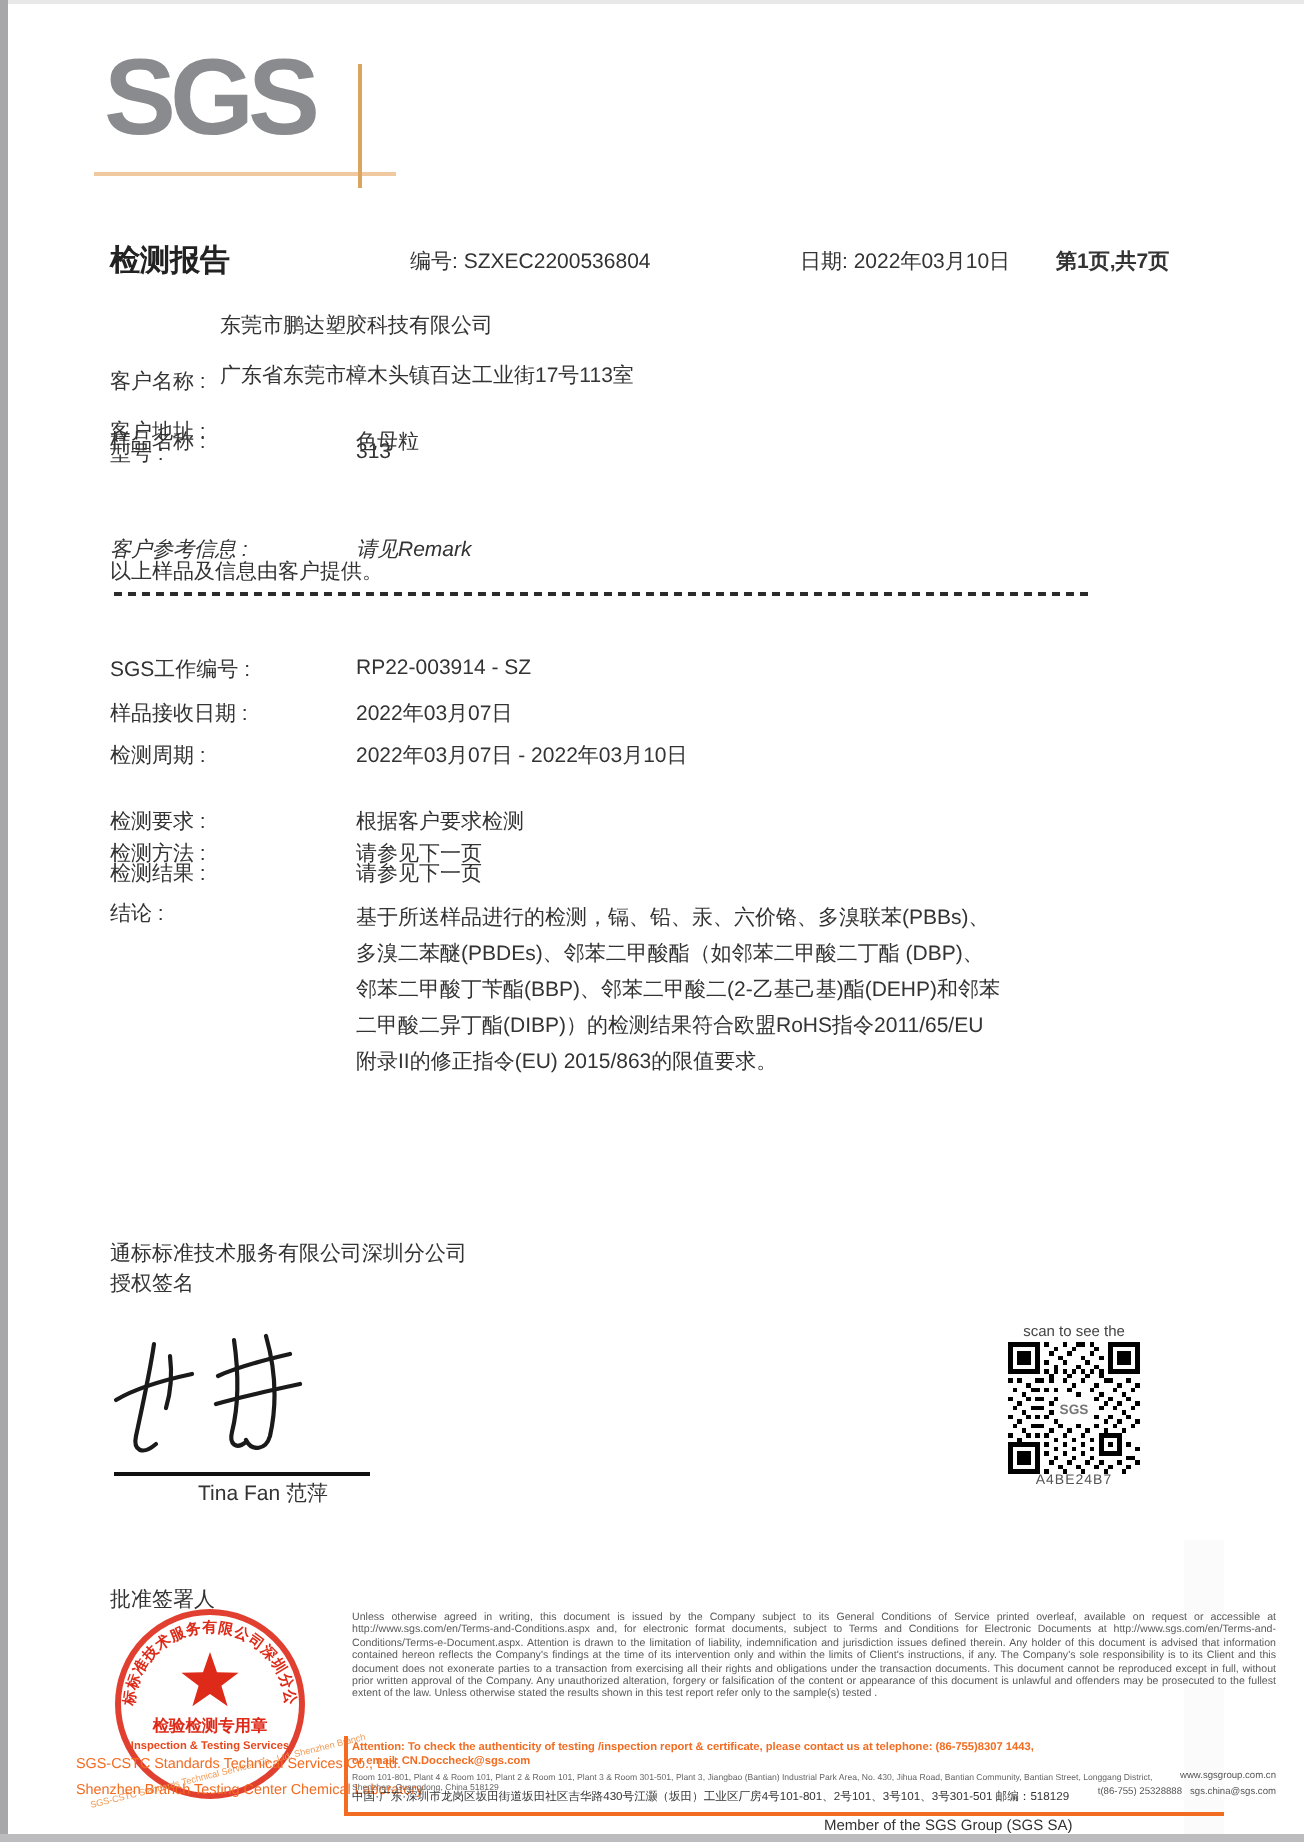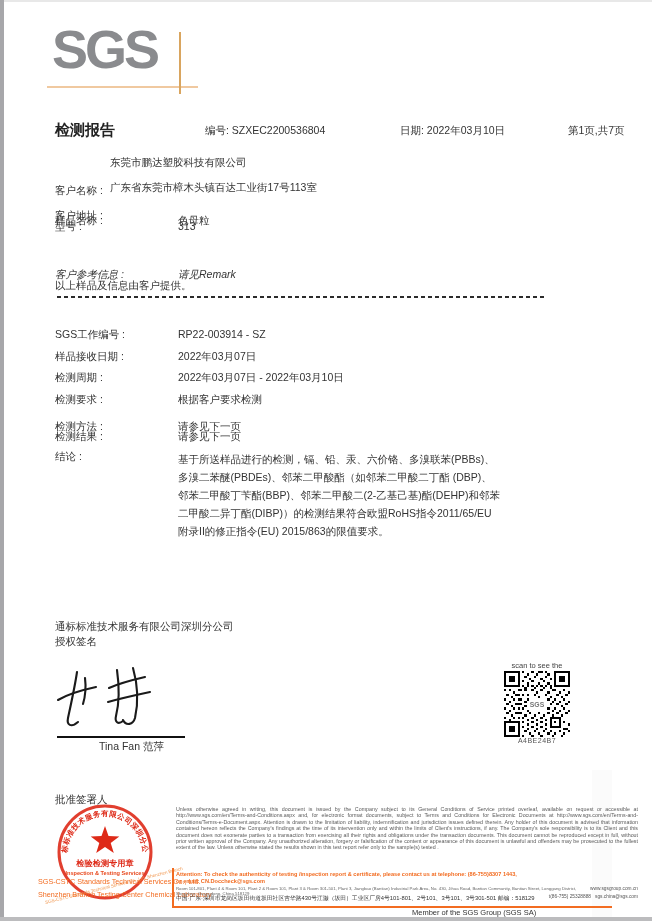--- a/index.html
+++ b/index.html
@@ -59,21 +59,21 @@
 
   <div class="abs title" style="left:55px;top:121px;">检测报告</div>
   <div class="abs t" style="left:205px;top:124px;">
     <span>编号:</span>
     <span>SZXEC2200536804</span>
   </div>
   <div class="abs t" style="left:400px;top:124px;">
     <span>日期:</span>
     <span>2022年03月10日</span>
   </div>
-  <div class="abs t" style="left:568px;top:124px;">第1页,共7页</div>
+  <div class="abs t" style="left:528px;top:124px;font-weight:bold;">第1页,共7页</div>
 
   <div class="row" style="top:156px;">
     <span class="lbl-n">客户名称 :</span>
     <span>东莞市鹏达塑胶科技有限公司</span>
   </div>
   <div class="row" style="top:181px;">
     <span class="lbl-n">客户地址 :</span>
     <span>广东省东莞市樟木头镇百达工业街17号113室</span>
   </div>
 
@@ -100,21 +100,21 @@
     <span>RP22-003914 - SZ</span>
   </div>
   <div class="row" style="top:350px;">
     <span class="lbl-w">样品接收日期 :</span>
     <span>2022年03月07日</span>
   </div>
   <div class="row" style="top:371px;">
     <span class="lbl-w">检测周期 :</span>
     <span>2022年03月07日 - 2022年03月10日</span>
   </div>
-  <div class="row" style="top:393px;">
+  <div class="row" style="top:404px;">
     <span class="lbl-w">检测要求 :</span>
     <span>根据客户要求检测</span>
   </div>
   <div class="row" style="top:420px;">
     <span class="lbl-w">检测方法 :</span>
     <span>请参见下一页</span>
   </div>
   <div class="row" style="top:430px;">
     <span class="lbl-w">检测结果 :</span>
     <span>请参见下一页</span>

